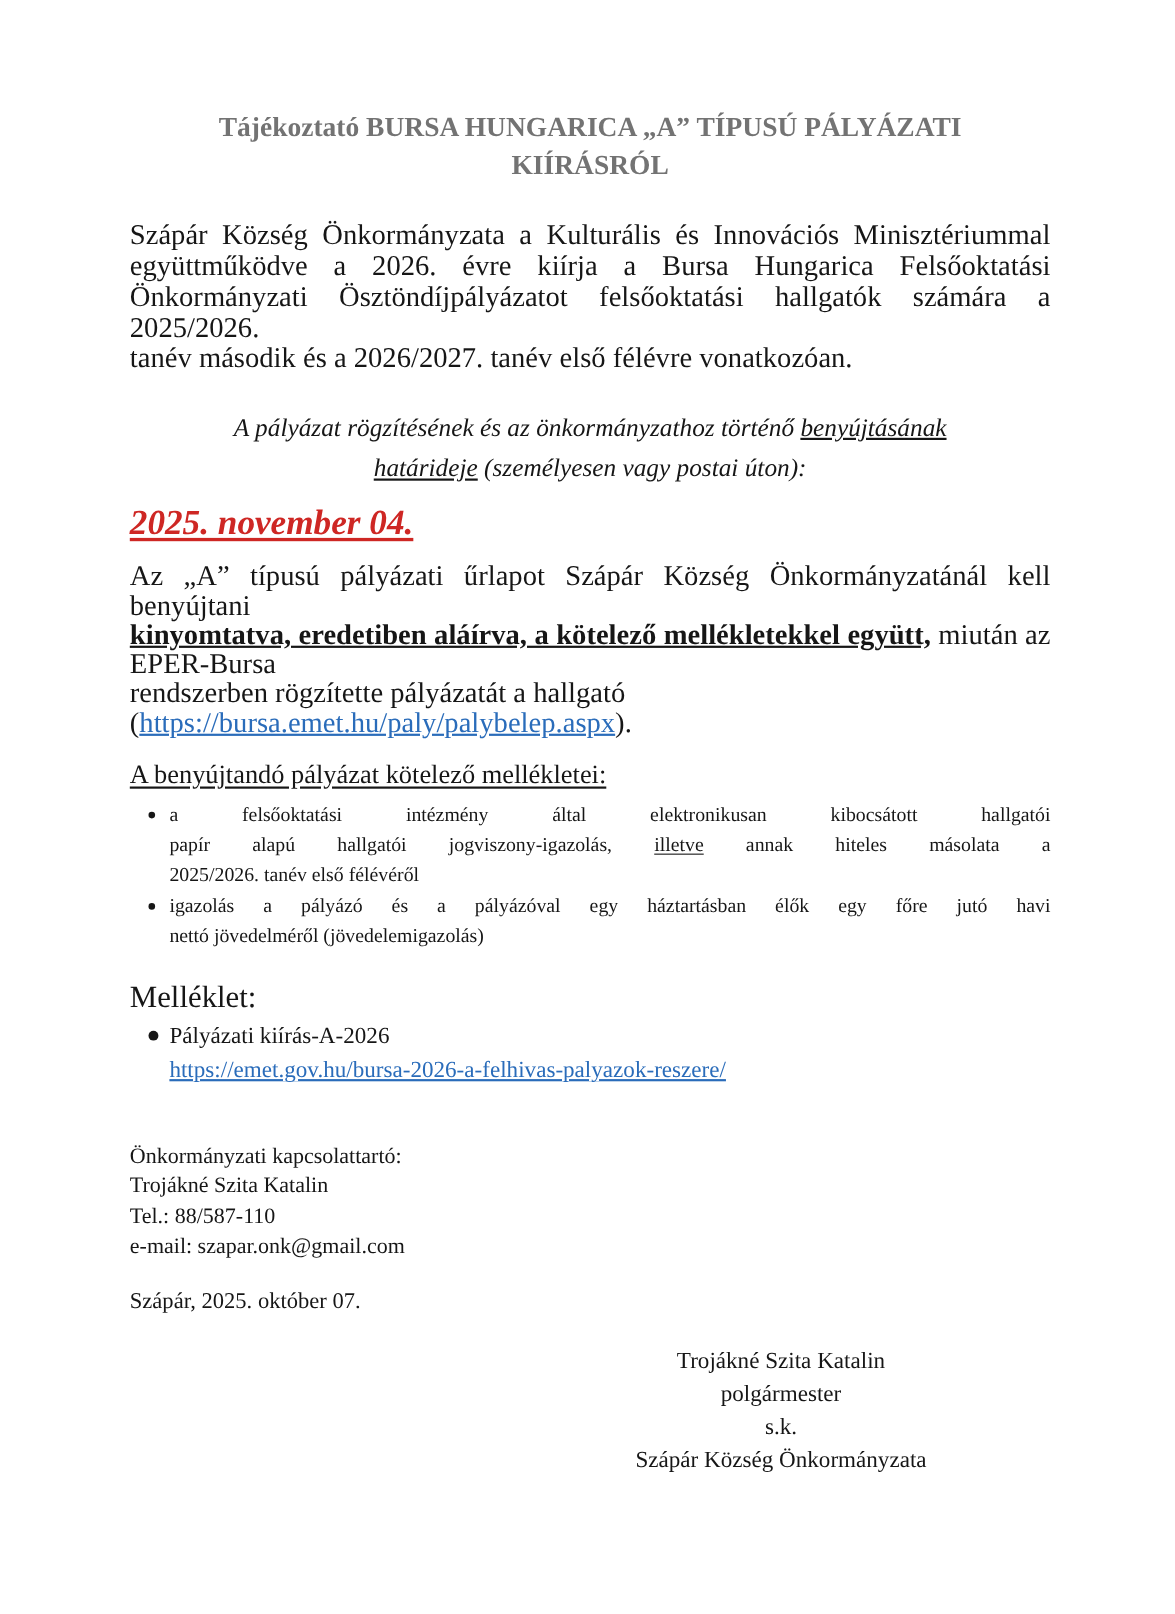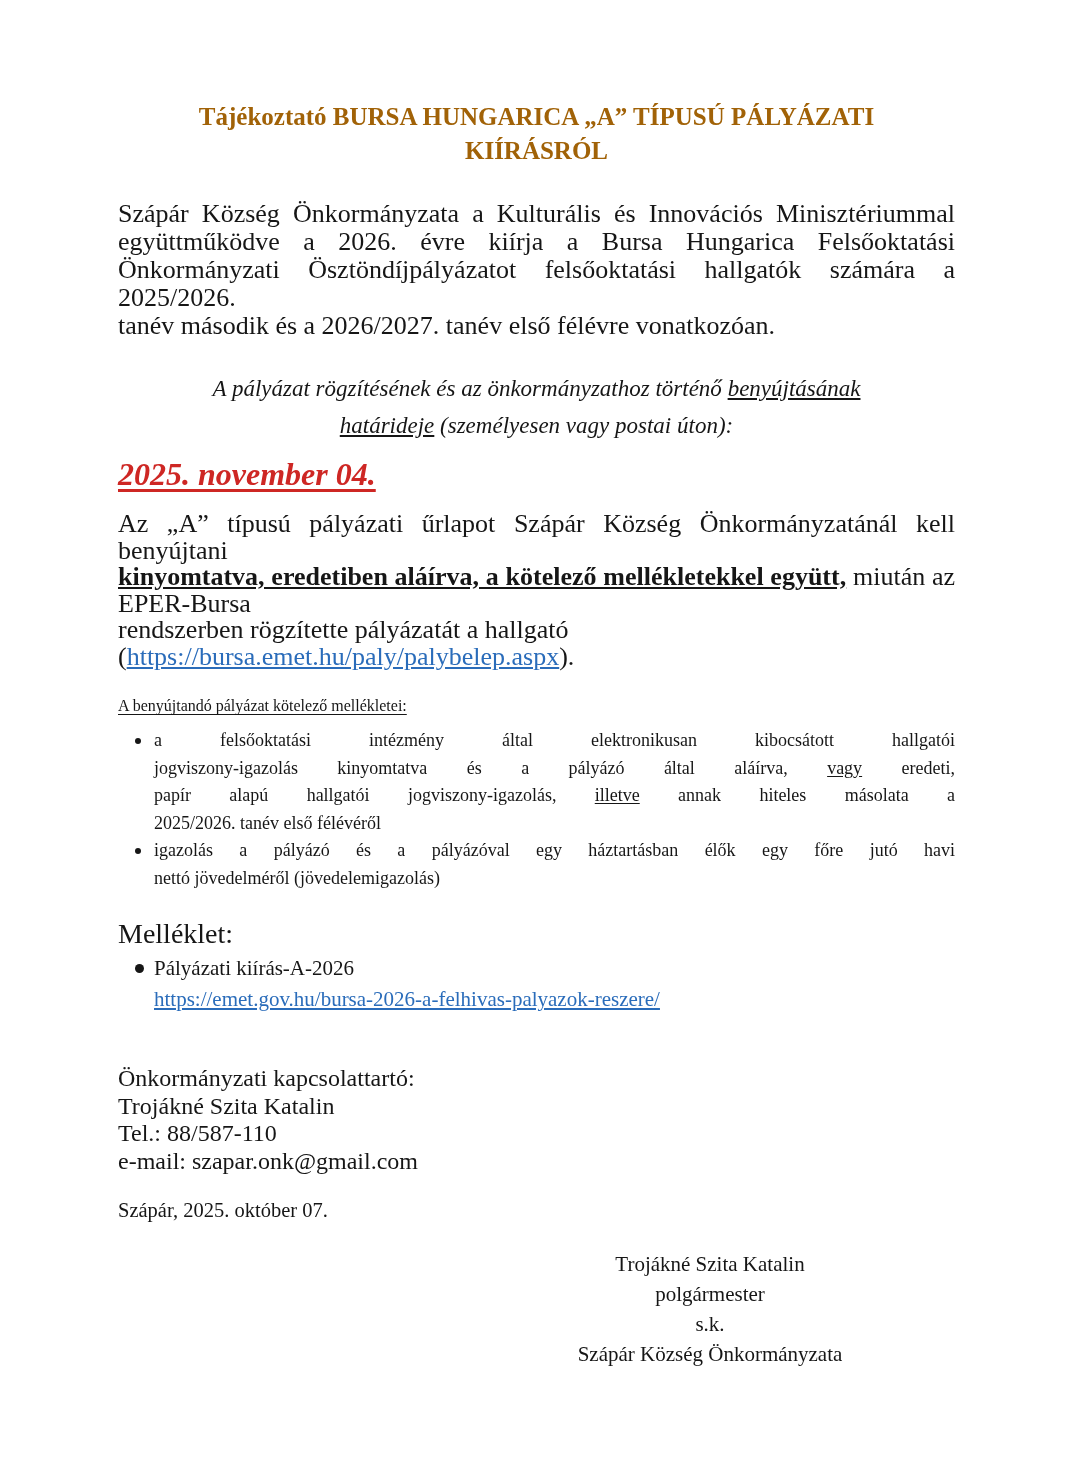--- a/index.html
+++ b/index.html
@@ -18,21 +18,21 @@
   .u { text-decoration: underline; text-underline-offset: 2px; }
   .bu { font-weight: bold; text-decoration: underline; text-underline-offset: 2px; }
   a.link { color: var(--link, #2a6cba); text-decoration: underline; text-underline-offset: 2px; cursor: pointer; }
 
   .title {
     margin-top: 100px;
     text-align: center;
     font-weight: bold;
     font-size: 25px;
     line-height: 34px;
-    color: #a16207;
+    color: #737373;
   }
 
   .intro { margin-top: 32px; font-size: 26px; line-height: 28px; }
   .jl  { text-align: justify; text-align-last: justify; }
   .jl-last { text-align: left; }
 
   .deadline-note {
     margin-top: 30px;
     text-align: center;
     font-style: italic;
@@ -49,21 +49,21 @@
     line-height: 30px;
     color: var(--red, #ce2724);
     text-decoration: underline;
     text-underline-offset: 4px;
   }
 
   .submission { margin-top: 22px; font-size: 26px; line-height: 26.5px; }
 
   .attach-heading {
     margin-top: 22px;
-    font-size: 16px;
+    font-size: 24px;
     line-height: 27px;
     text-decoration: underline;
     text-underline-offset: 3px;
   }
 
   .list { margin-top: 8px; font-size: 18px; line-height: 27.5px; }
   .list-row { display: flex; }
   .bullet-cell { width: 36px; box-sizing: border-box; padding-left: 17px; flex: none; }
   .dot {
     display: block; width: 6px; height: 6px; border-radius: 50%;
@@ -71,21 +71,21 @@
   }
   .dot-big {
     display: block; width: 9px; height: 9px; border-radius: 50%;
     background: var(--ink, #161616); margin-top: 11px;
   }
   .list-text { flex: 1; min-width: 0; }
 
   .annex-heading { margin-top: 28px; font-size: 28px; line-height: 27px; }
   .annex-list { margin-top: 6px; font-size: 21px; line-height: 31px; }
 
-  .contact { margin-top: 50px; font-size: 24px; line-height: 27.5px; }
+  .contact { margin-top: 50px; font-size: 20px; line-height: 27.5px; }
   .dateline { margin-top: 22px; font-size: 20.5px; line-height: 27px; }
 
   .signature {
     margin-top: 25px;
     margin-left: 362px;
     width: 460px;
     text-align: center;
     font-size: 21px;
     line-height: 30px;
   }
@@ -122,21 +122,20 @@
 
   <div class="attach-heading">A benyújtandó pályázat kötelező mellékletei:</div>
 
   <div class="list">
     <div class="list-row">
       <span class="bullet-cell">
           <span class="dot"></span>
         </span>
       <span class="list-text">
         <div class="jl">a felsőoktatási intézmény által elektronikusan kibocsátott hallgatói</div>
-        <div class="jl"><span>jogviszony-igazolás kinyomtatva és a pályázó által aláírva, </span><span class="u">vagy</span><span> eredeti,</span></div>
         <div class="jl"><span>papír alapú hallgatói jogviszony-igazolás, </span><span class="u">illetve</span><span> annak hiteles másolata a</span></div>
         <div class="jl-last">2025/2026. tanév első félévéről</div>
       </span>
     </div>
     <div class="list-row">
       <span class="bullet-cell">
           <span class="dot"></span>
         </span>
       <span class="list-text">
         <div class="jl">igazolás a pályázó és a pályázóval egy háztartásban élők egy főre jutó havi</div>

